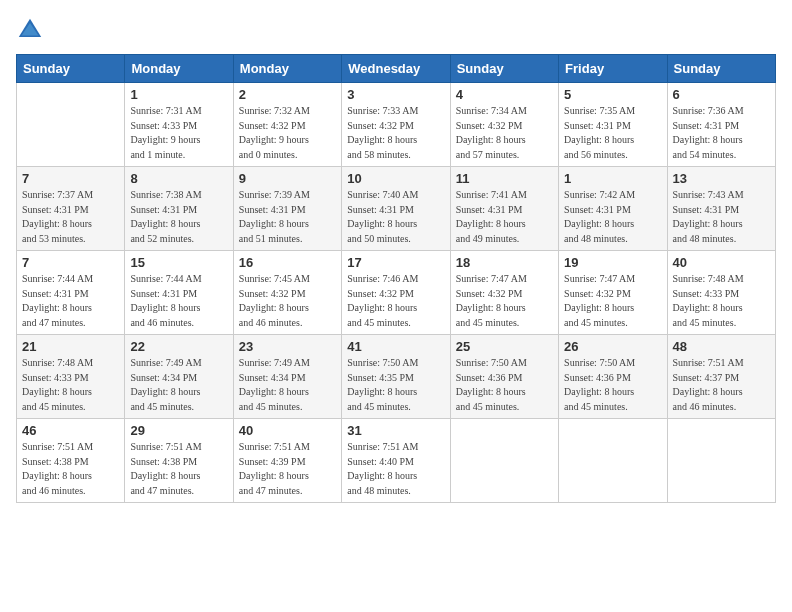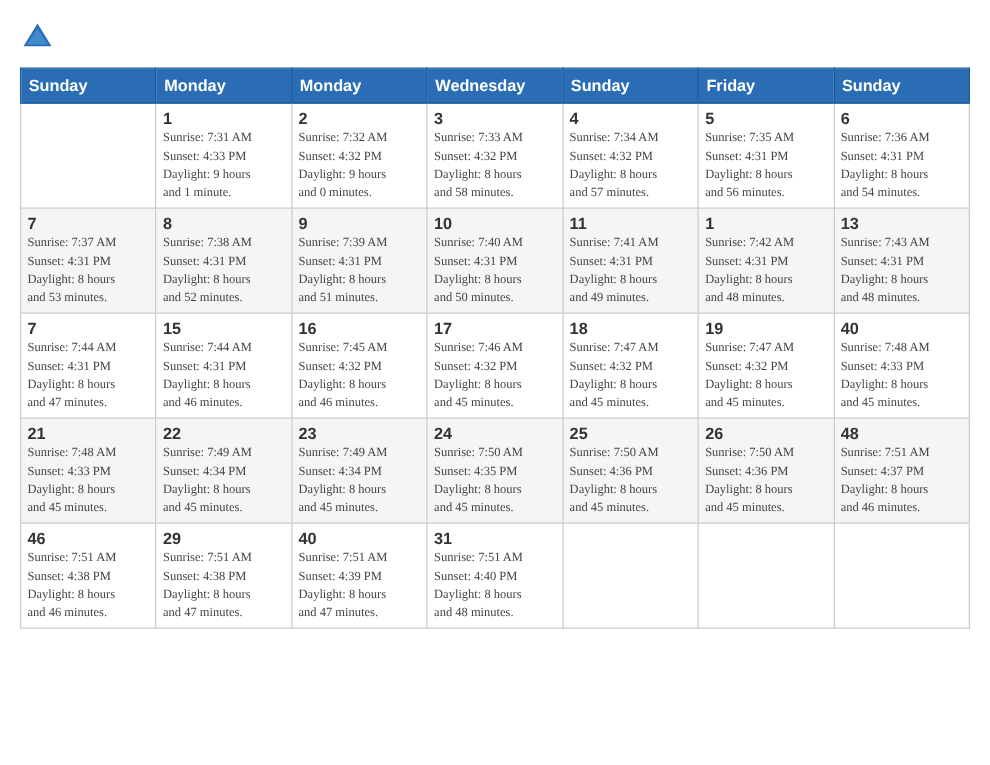--- a/index.html
+++ b/index.html
@@ -216,21 +216,21 @@
           </td>
           <td>
             <span class="day-num">22</span>
             <div class="day-info">Sunrise: 7:49 AM<br>Sunset: 4:34 PM<br>Daylight: 8 hours<br>and 45 minutes.</div>
           </td>
           <td>
             <span class="day-num">23</span>
             <div class="day-info">Sunrise: 7:49 AM<br>Sunset: 4:34 PM<br>Daylight: 8 hours<br>and 45 minutes.</div>
           </td>
           <td>
-            <span class="day-num">24</span>
+            <span class="day-num">41</span>
             <div class="day-info">Sunrise: 7:50 AM<br>Sunset: 4:35 PM<br>Daylight: 8 hours<br>and 45 minutes.</div>
           </td>
           <td>
             <span class="day-num">25</span>
             <div class="day-info">Sunrise: 7:50 AM<br>Sunset: 4:36 PM<br>Daylight: 8 hours<br>and 45 minutes.</div>
           </td>
           <td>
             <span class="day-num">26</span>
             <div class="day-info">Sunrise: 7:50 AM<br>Sunset: 4:36 PM<br>Daylight: 8 hours<br>and 45 minutes.</div>
           </td>

